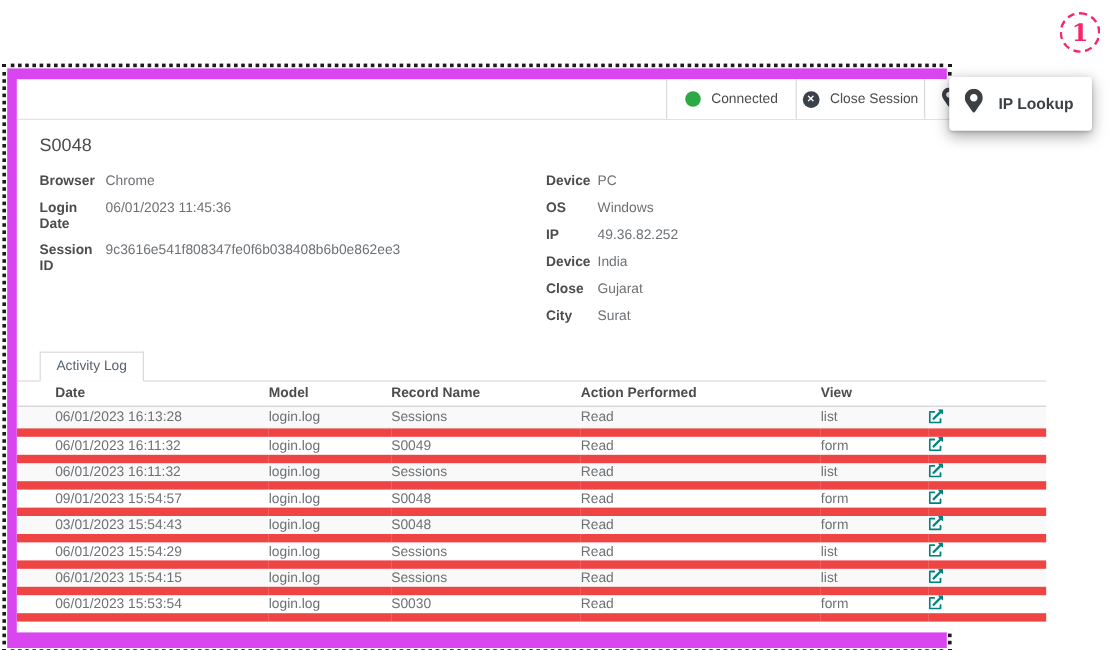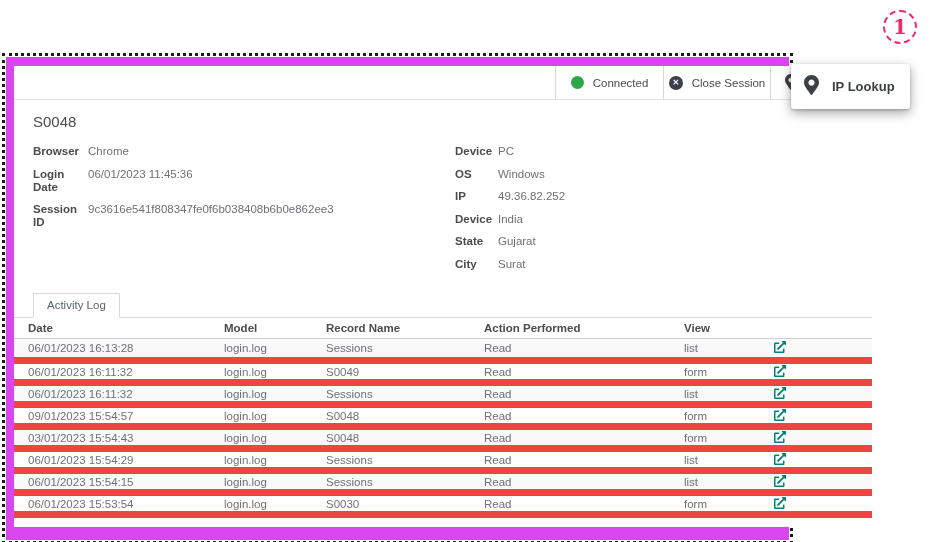--- a/index.html
+++ b/index.html
@@ -88,21 +88,21 @@
     font-size: 11.5px; color: #586470; background: #fff; cursor: pointer;
   }
 
   
   table { width: 100%; border-collapse: collapse; table-layout: fixed; }
   th {
     font-size: 11.5px; font-weight: 700; color: #4c4c4c;
     text-align: left; padding: 4px 8px 4px 0;
     border-bottom: 1px solid #d0d0d0;
   }
-  th:first-child, td:first-child { padding-left: 14px; }
+  th:first-child, td:first-child { padding-left: 32px; }
   td { font-size: 11.5px; color: #6d7175; padding: 0 8px 0 0; height: 22px; }
   tbody tr { border-bottom: 7px solid #ef4444; }
   tbody tr:nth-child(odd) { background: #f9f9f9; }
   .ext-link { display: inline-flex; cursor: pointer; }
   .ext-link svg { display: block; }
 
   
   .popup {
     position: absolute; left: 791px; top: 64px;
     width: 119px; height: 45px;
@@ -173,21 +173,21 @@
           </div>
           <div class="field-row">
             <span class="field-label">IP</span>
             <span class="field-value">49.36.82.252</span>
           </div>
           <div class="field-row">
             <span class="field-label">Device</span>
             <span class="field-value">India</span>
           </div>
           <div class="field-row">
-            <span class="field-label">State</span>
+            <span class="field-label">Close</span>
             <span class="field-value">Gujarat</span>
           </div>
           <div class="field-row">
             <span class="field-label">City</span>
             <span class="field-value">Surat</span>
           </div>
         </div>
       </div>
     </div>
 

